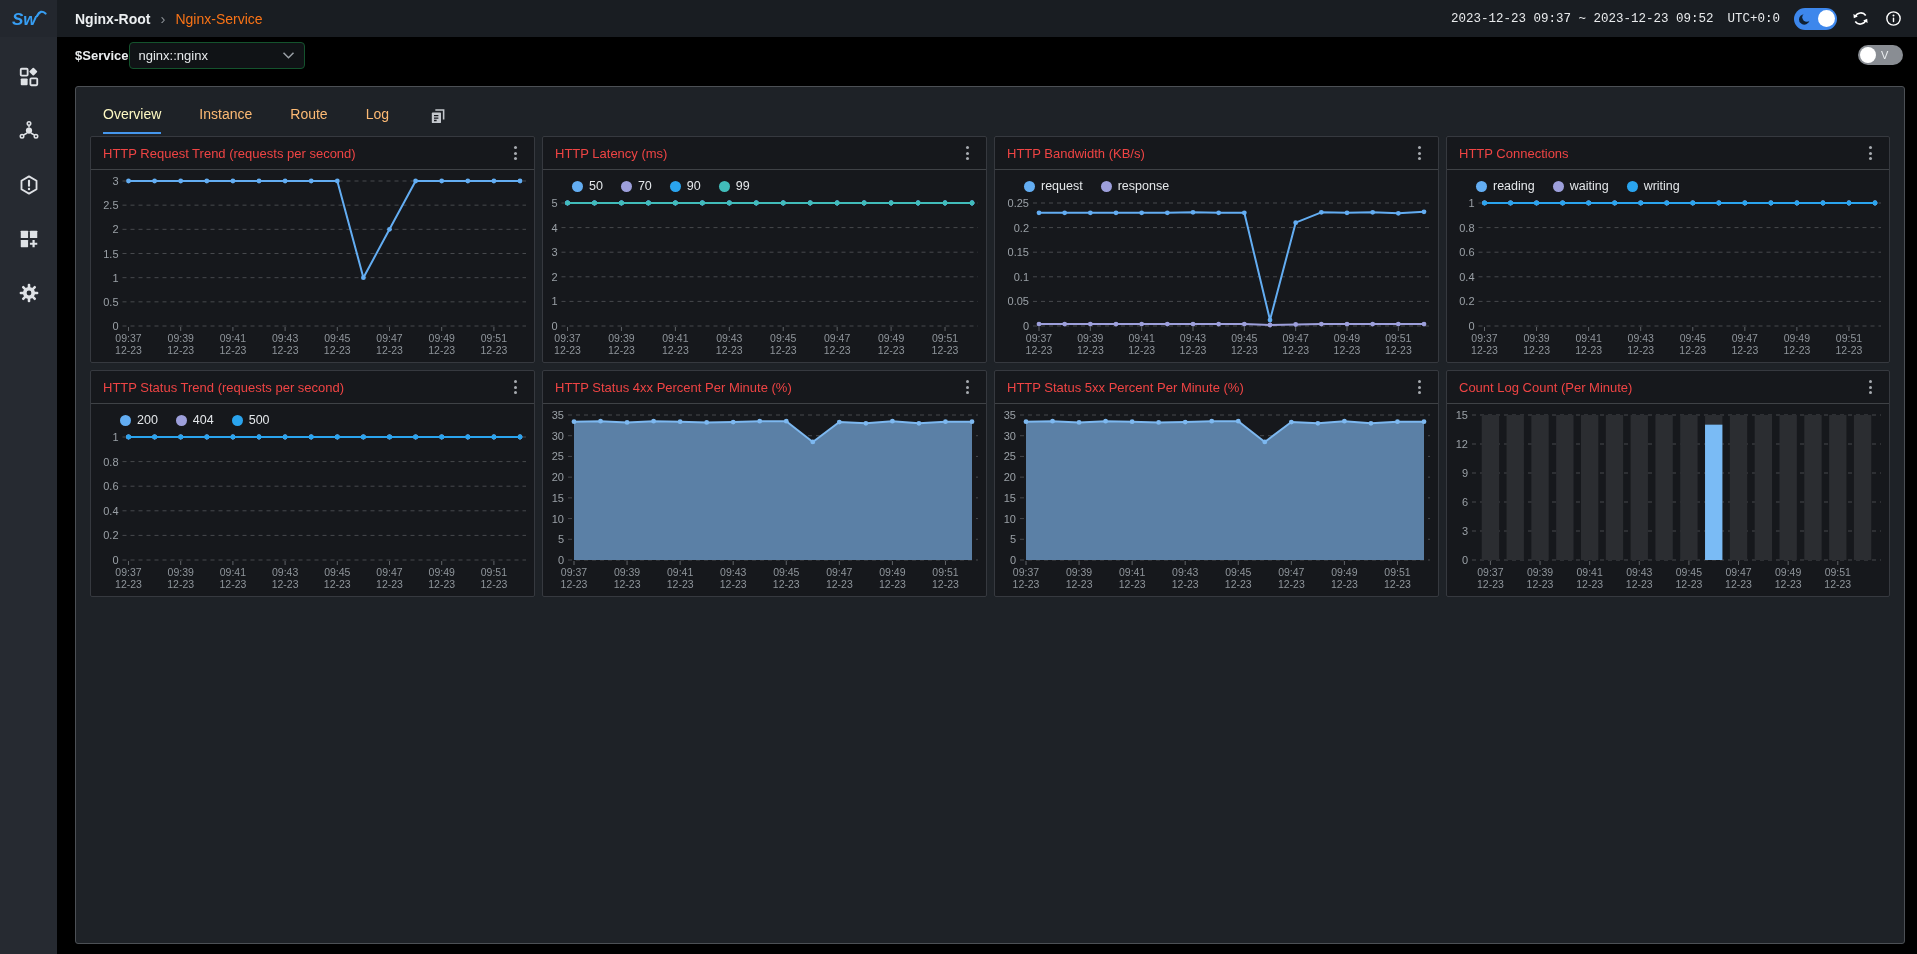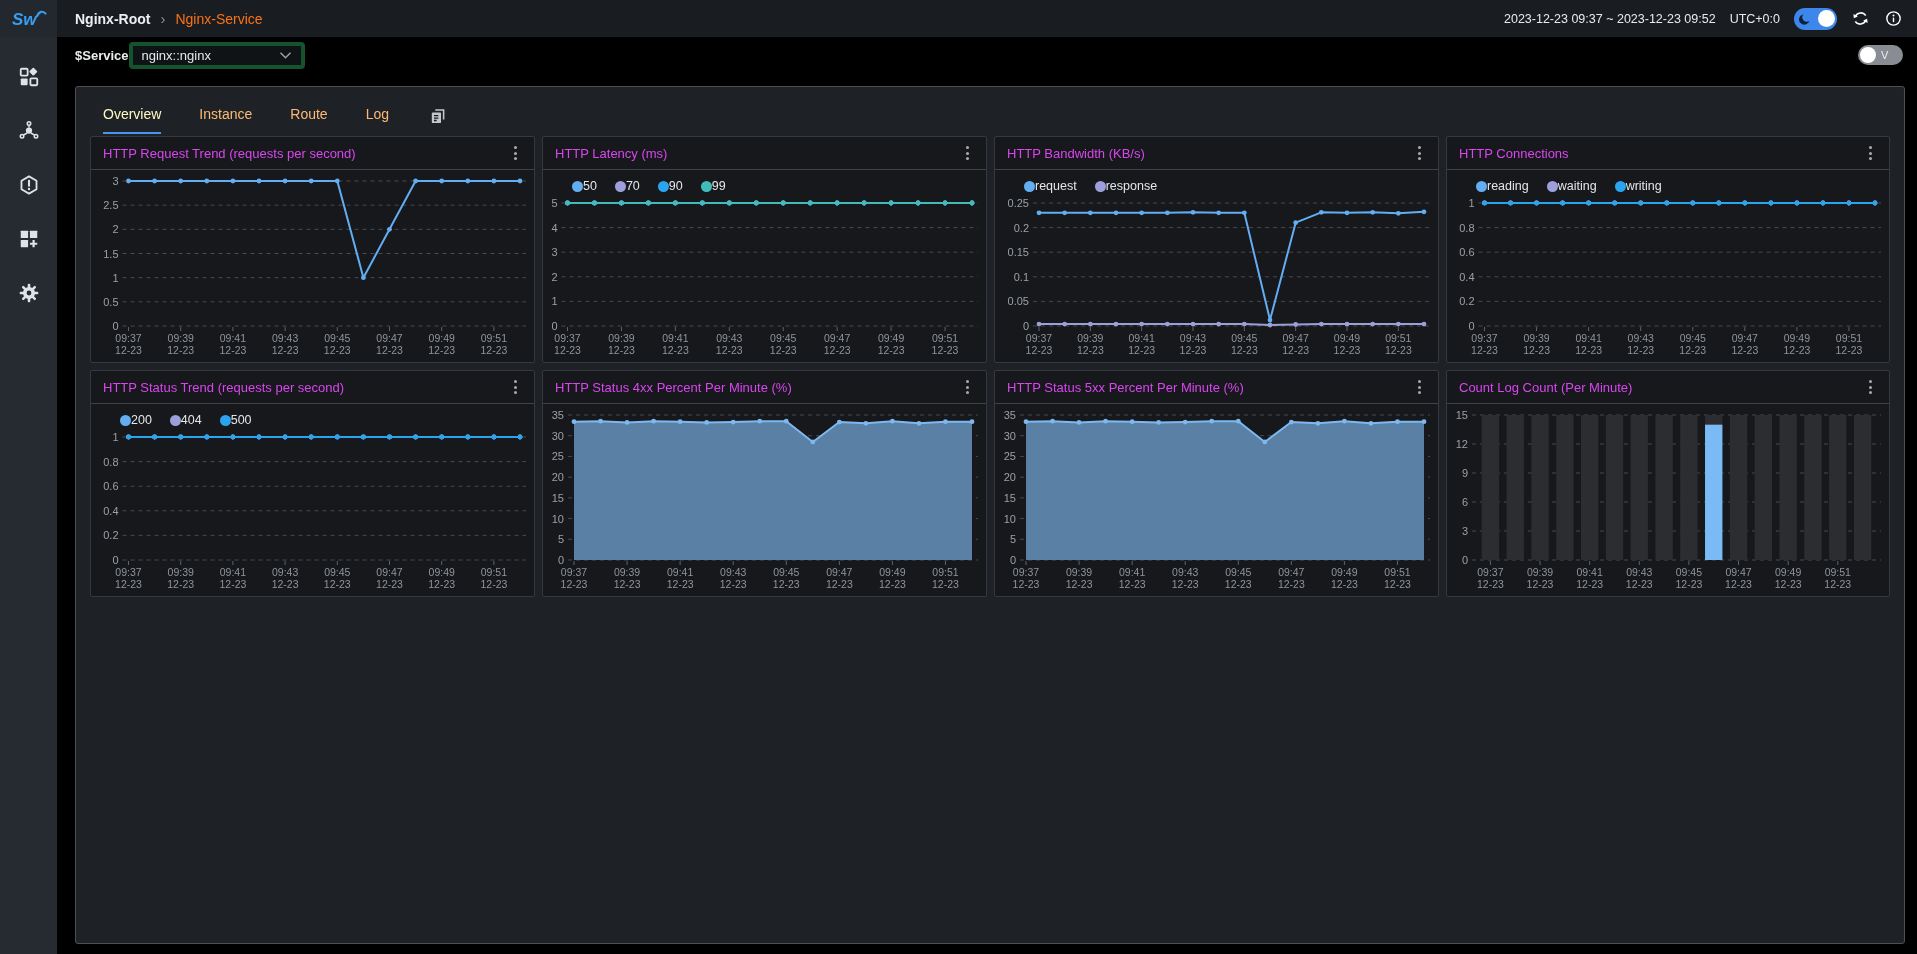--- a/index.html
+++ b/index.html
@@ -7,58 +7,58 @@
     font-family:"Liberation Sans","DejaVu Sans",sans-serif; }
   .app { width:1917px; height:954px; display:flex; flex-direction:column; }
 
   
   .topbar { height:37px; background:#191d22; display:flex; align-items:center; flex:none; }
   .logo-box { width:57px; height:100%; background:#23272e; display:flex; align-items:center; justify-content:center; cursor:pointer; }
   .breadcrumb { margin-left:18px; display:flex; align-items:center; gap:10px; font-size:14px; }
   .crumb-root { color:#eceff1; font-weight:bold; cursor:pointer; }
   .crumb-sep { color:#8a8f94; font-size:15px; }
   .crumb-cur { color:#f97316; cursor:pointer; }
-  .topbar-right { margin-left:auto; display:flex; align-items:center; gap:14px; padding-right:14px; color:#e8eaec; font-size:12.5px; }
+  .topbar-right { margin-left:auto; display:flex; align-items:center; gap:14px; padding-right:14px; color:#e8eaec; font-size:12.5px;font-family:Liberation Mono, monospace; }
   .dtoggle { width:43px; height:22px; border-radius:11px; background:#3d87ec; display:inline-flex; align-items:center; justify-content:space-between; padding:0 2px; cursor:pointer; }
   .dtoggle .knob { width:17px; height:17px; border-radius:50%; background:#fff; }
   .tb-icon { width:19px; height:19px; display:block; cursor:pointer; }
 
   
   .shell { flex:1; display:flex; min-height:0; }
   .sidebar { width:57px; background:#262a31; display:flex; flex-direction:column; align-items:center; padding-top:18px; gap:11px; flex:none; }
   .side-btn { width:44px; height:43px; display:flex; align-items:center; justify-content:center; cursor:pointer; border-radius:4px; }
   .side-btn svg { width:22px; height:22px; display:block; }
   .content { flex:1; display:flex; flex-direction:column; min-width:0; }
 
   
   .service-row { height:36px; background:#000; display:flex; align-items:center; padding:0 14px 0 18px; }
   .service-label { color:#eaedef; font-size:13px; font-weight:700; }
-  .select { width:176px; height:27px; border:4px solid #14532d; border-radius:4px; background:#101316; display:flex; align-items:center; padding:0 9px; cursor:pointer; }
+  .select { width:176px; height:27px; border:1px solid #14532d; border-radius:4px; background:#101316; display:flex; align-items:center; padding:0 9px; cursor:pointer; }
   .select-value { color:#e6e9eb; font-size:13px; flex:1; }
   .vtoggle { margin-left:auto; width:45px; height:20px; border-radius:10px; background:#898d93; display:flex; align-items:center; padding:0 3px 0 2px; gap:5px; cursor:pointer; }
   .vtoggle .knob { width:16px; height:16px; border-radius:50%; background:#fff; }
   .vtoggle .vt-label { color:#eceff1; font-size:11px; }
 
   
   .panel { margin:13px 12px 0 18px; height:858px; background:#1e2227; border:1px solid #4c5055; border-radius:3px; overflow:hidden; }
   .tabs { display:flex; align-items:flex-end; gap:38px; height:47px; padding-left:27px; }
   .tab { font-size:14px; color:#fdba74; padding-bottom:10px; cursor:pointer; border-bottom:2px solid transparent; }
   .tab.active { color:#fef9c3; border-bottom:2px solid #4596ec; }
   .tab-doc { margin-bottom:7px; cursor:pointer; }
   .tab-doc svg { width:21px; height:21px; display:block; }
 
   .grid { display:grid; grid-template-columns:repeat(4,1fr); gap:7px; padding:2px 14px 14px; }
   .card { height:227px; background:#16181c; border:1px solid #36393f; border-radius:2px; display:flex; flex-direction:column; }
   .card-head { height:33px; flex:none; display:flex; align-items:center; border-bottom:1px solid #3f4246; padding:0 10px 0 12px; }
-  .card-title { font-size:13px; font-weight:500; color:#d946ef; flex:1; white-space:nowrap; overflow:hidden; }
+  .card-title { font-size:13px; font-weight:500; color:#ef4444; flex:1; white-space:nowrap; overflow:hidden; }
   .kebab { width:18px; height:20px; display:flex; flex-direction:column; align-items:center; justify-content:center; cursor:pointer; }
   .kebab i { width:3px; height:3px; border-radius:50%; background:#a7abb0; display:block; margin:1.4px 0; }
   .card-body { flex:1; display:flex; flex-direction:column; min-height:0; padding:2px 4px 0 2px; }
   .legend { display:flex; gap:18px; align-items:center; padding:7px 0 1px 27px; flex:none; }
-  .lg-item { display:flex; align-items:center; cursor:pointer; }
+  .lg-item { display:flex; align-items:center; gap:6px; cursor:pointer; }
   .lg-dot { width:11px; height:11px; border-radius:50%; display:inline-block; }
   .lg-item span:last-child { font-size:12.5px; color:#e4e7ea; }
   .plot { flex:1; min-height:0; }
   .plot svg { display:block; }
   text.ylab { font-size:11px; fill:#9aa0a6; font-family:"Liberation Sans","DejaVu Sans",sans-serif; }
   text.xlab { font-size:10.5px; fill:#8f959b; font-family:"Liberation Sans","DejaVu Sans",sans-serif; }
 </style>
 </head>
 <body>
 

